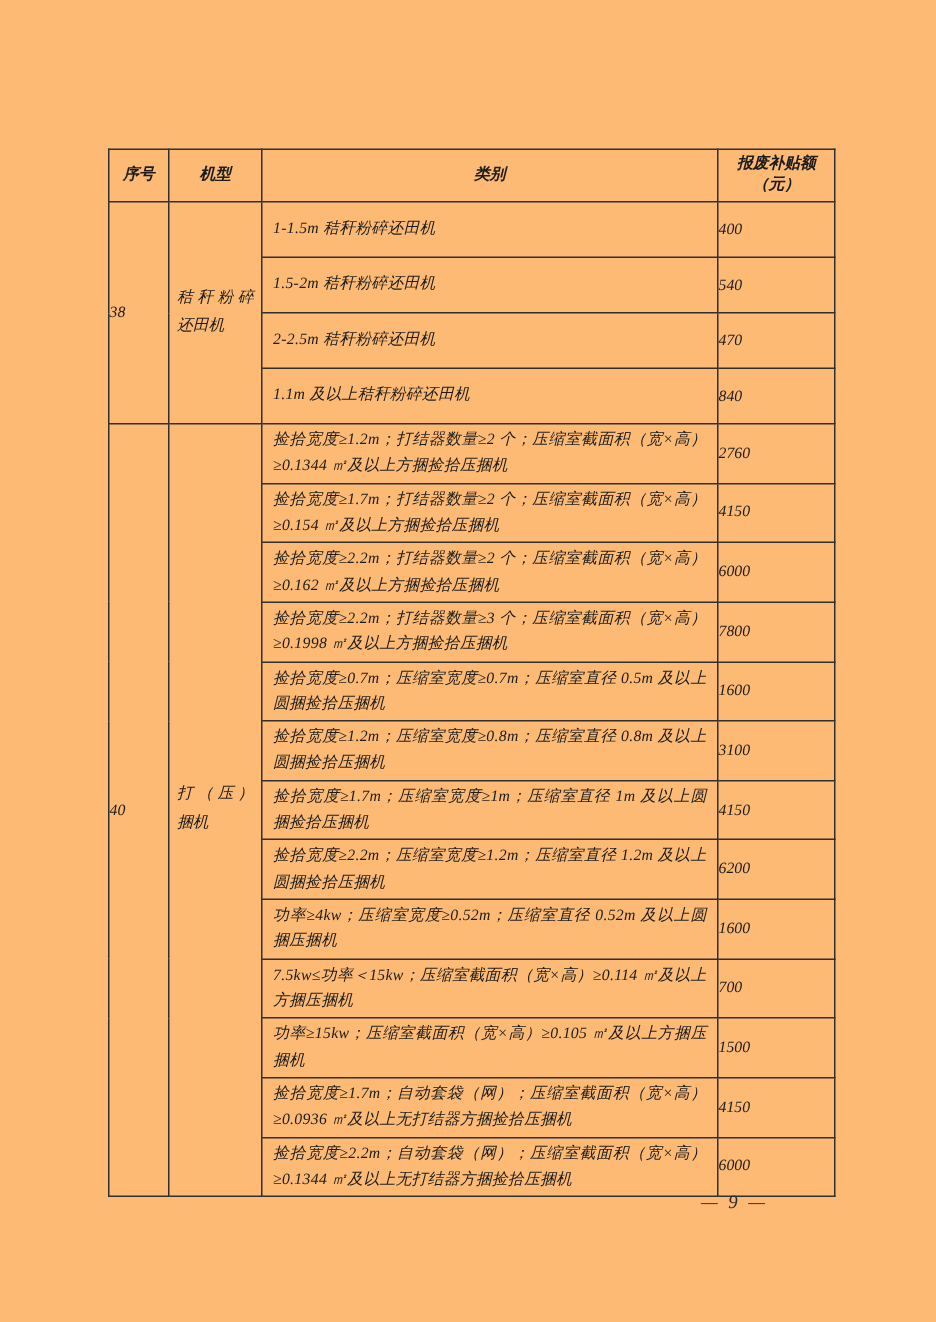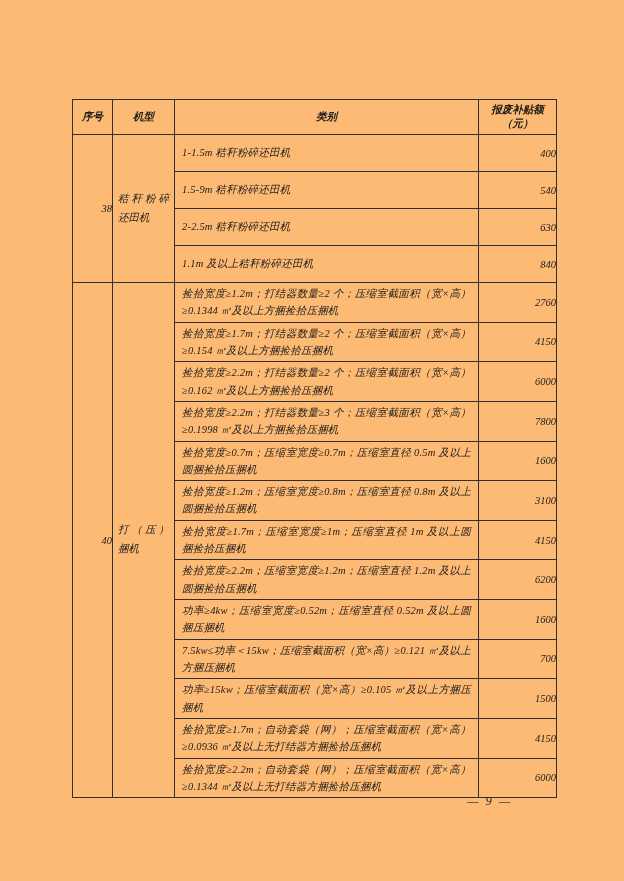--- a/index.html
+++ b/index.html
@@ -31,21 +31,21 @@
     vertical-align: middle;
     font-size: 10.5px;
   }
   .subsidy-table thead th {
     height: 35px;
     font-weight: bold;
     text-align: center;
     line-height: 1.35;
     padding: 2px 1px;
   }
-  .col-no, .col-amt { text-align: right; }
+  .col-no, .col-amt { text-align: left; }
   .col-type {
     text-align: justify;
     text-align-last: left;
     padding: 2px 5px;
     line-height: 1.8;
   }
   .col-cat {
     text-align: justify;
     padding: 2px 7px 2px 7px;
     line-height: 1.65;
@@ -90,26 +90,26 @@
       </tr>
     </thead>
     <tbody>
         <tr class="sec21">
           <td rowspan="4" class="col-no">38</td>
           <td rowspan="4" class="col-type">秸秆粉碎还田机</td>
           <td class="col-cat">1-1.5m 秸秆粉碎还田机</td>
           <td class="col-amt">400</td>
         </tr>
         <tr class="sec21">
-          <td class="col-cat">1.5-9m 秸秆粉碎还田机</td>
+          <td class="col-cat">1.5-2m 秸秆粉碎还田机</td>
           <td class="col-amt">540</td>
         </tr>
         <tr class="sec21">
           <td class="col-cat">2-2.5m 秸秆粉碎还田机</td>
-          <td class="col-amt">630</td>
+          <td class="col-amt">470</td>
         </tr>
         <tr class="sec21">
           <td class="col-cat">1.1m 及以上秸秆粉碎还田机</td>
           <td class="col-amt">840</td>
         </tr>
         <tr class="sec22">
           <td rowspan="13" class="col-no">40</td>
           <td rowspan="13" class="col-type">打（压）捆机</td>
           <td class="col-cat">捡拾宽度≥1.2m；打结器数量≥2 个；压缩室截面积（宽×高）≥0.1344 ㎡及以上方捆捡拾压捆机</td>
           <td class="col-amt">2760</td>
@@ -140,21 +140,21 @@
         </tr>
         <tr class="sec22">
           <td class="col-cat">捡拾宽度≥2.2m；压缩室宽度≥1.2m；压缩室直径 1.2m 及以上圆捆捡拾压捆机</td>
           <td class="col-amt">6200</td>
         </tr>
         <tr class="sec22">
           <td class="col-cat">功率≥4kw；压缩室宽度≥0.52m；压缩室直径 0.52m 及以上圆捆压捆机</td>
           <td class="col-amt">1600</td>
         </tr>
         <tr class="sec22">
-          <td class="col-cat">7.5kw≤功率＜15kw；压缩室截面积（宽×高）≥0.121 ㎡及以上方捆压捆机</td>
+          <td class="col-cat">7.5kw≤功率＜15kw；压缩室截面积（宽×高）≥0.114 ㎡及以上方捆压捆机</td>
           <td class="col-amt">700</td>
         </tr>
         <tr class="sec22">
           <td class="col-cat">功率≥15kw；压缩室截面积（宽×高）≥0.105 ㎡及以上方捆压捆机</td>
           <td class="col-amt">1500</td>
         </tr>
         <tr class="sec22">
           <td class="col-cat">捡拾宽度≥1.7m；自动套袋（网）；压缩室截面积（宽×高）≥0.0936 ㎡及以上无打结器方捆捡拾压捆机</td>
           <td class="col-amt">4150</td>
         </tr>

